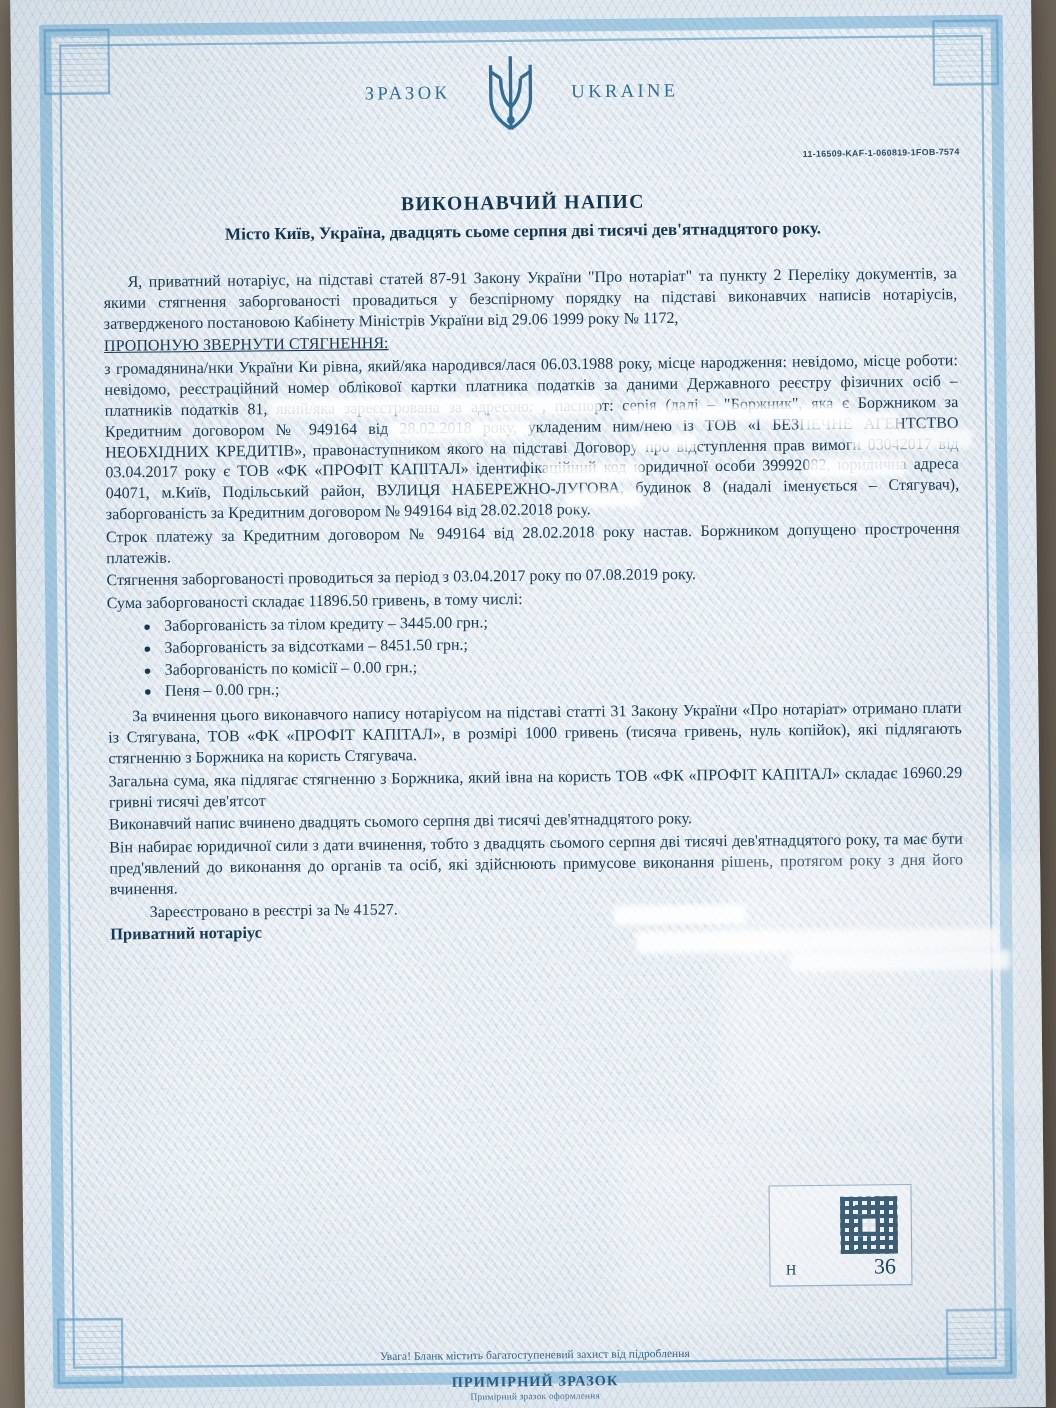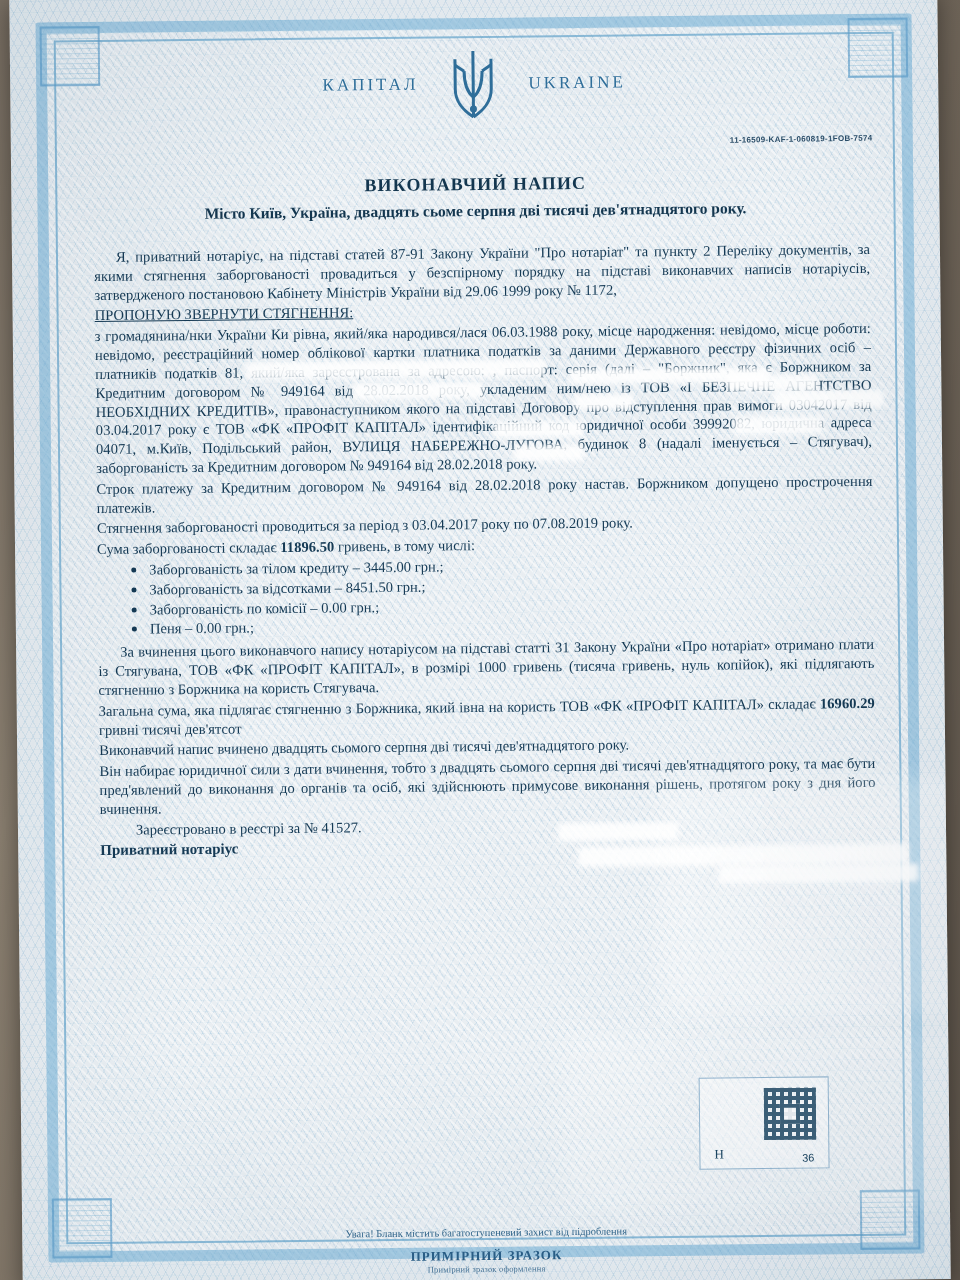--- a/index.html
+++ b/index.html
@@ -143,21 +143,21 @@
     right: 70px;
     top: 252px;
     font-size: 14.6px;
     line-height: 1.29;
     color: #153a55;
     text-align: justify;
   }
   .content p { margin: 0 0 2px 0; }
   .indent { text-indent: 22px; }
   .u { text-decoration: underline; }
-  .b { font-weight: bold; }
+  .b { font-weight: normal; }
   .sum-head { margin-top: 13px; }
   ul.debt {
     margin: 2px 0 4px 0;
     padding-left: 34px;
     list-style: none;
   }
   ul.debt li {
     position: relative;
     margin: 1px 0;
     padding-left: 18px;
@@ -228,23 +228,23 @@
     left: 14px;
     bottom: 6px;
     font-size: 13px;
     color: #1d4763;
     font-family: "Liberation Serif", serif;
   }
   .qr-number {
     position: absolute;
     right: 14px;
     bottom: 4px;
-    font-size: 11px;
+    font-size: 20px;
     color: #1d4763;
-    font-family: Liberation Sans, sans-serif;
+    font-family: Liberation Serif, serif;
   }
   .footer-note {
     position: absolute;
     left: 0; right: 0;
     bottom: 46px;
     text-align: center;
     font-size: 10.5px;
     color: #33688e;
   }
   .specimen {
@@ -272,21 +272,21 @@
   <div class="sheet">
     <div class="guilloche"></div>
     <div class="border-outer"></div>
     <div class="border-inner"></div>
     <div class="corner tl"></div>
     <div class="corner tr"></div>
     <div class="corner bl"></div>
     <div class="corner br"></div>
 
     <div class="header">
-      <span class="word">КАПІТАЛ</span>
+      <span class="word">ЗРАЗОК</span>
       <span class="tryzub">
         <svg viewBox="0 0 58 78" width="58" height="78" aria-hidden="true">
           <g fill="none" stroke="#2f6f9b" stroke-width="3">
             <path d="M29 6 L29 72"></path>
             <path d="M11 14 L11 44 C11 58 20 66 29 72"></path>
             <path d="M47 14 L47 44 C47 58 38 66 29 72"></path>
             <path d="M20 26 C20 40 24 48 29 52 C34 48 38 40 38 26"></path>
             <path d="M11 20 L20 26"></path>
             <path d="M47 20 L38 26"></path>
           </g>

